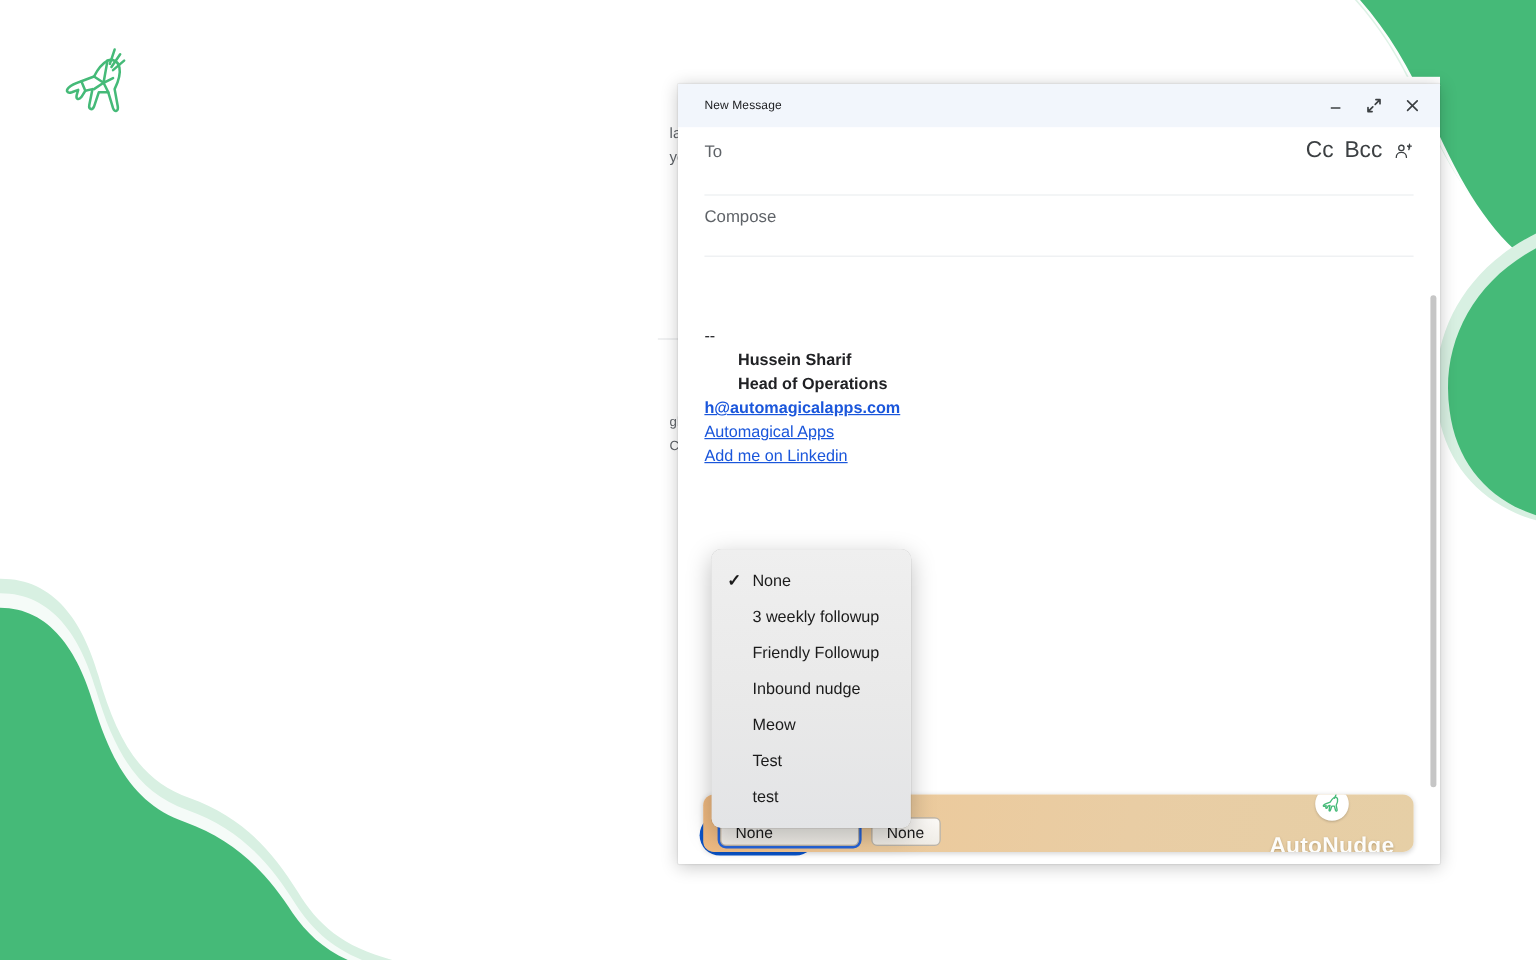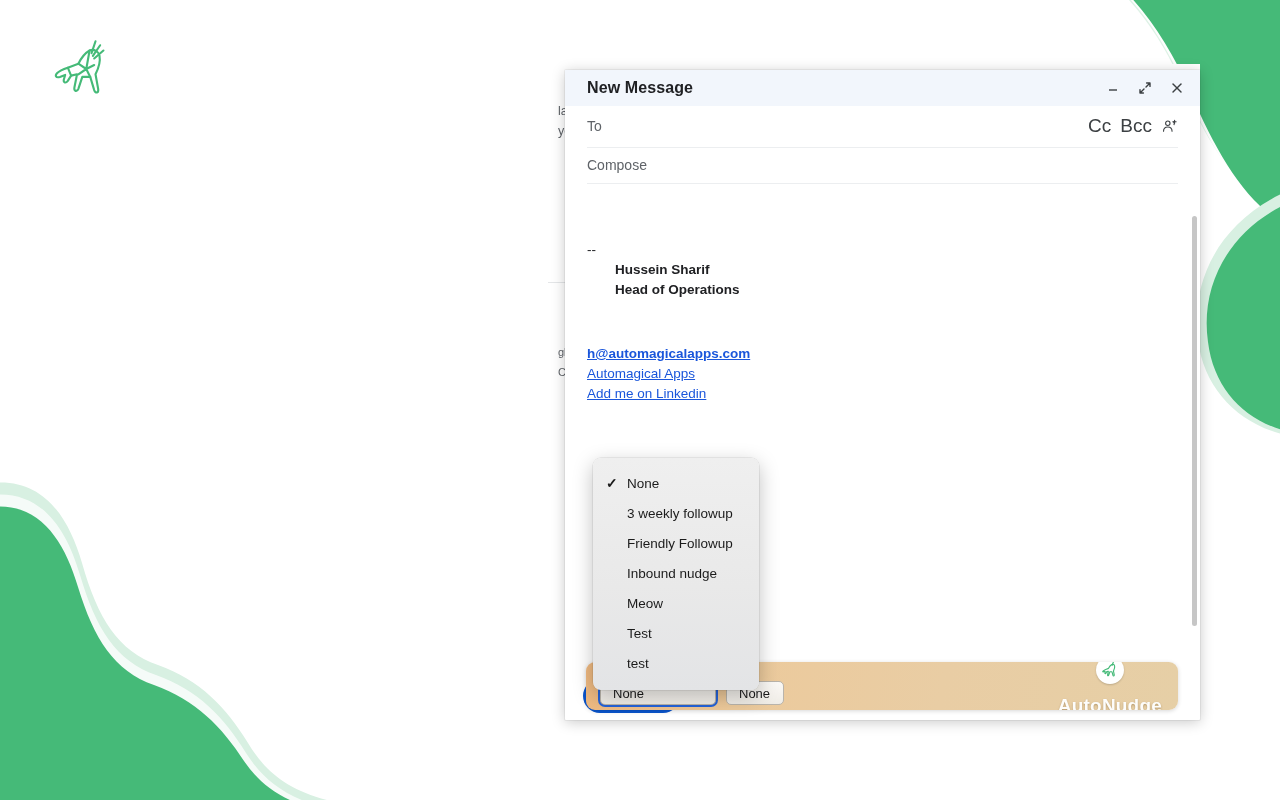--- a/index.html
+++ b/index.html
@@ -45,43 +45,43 @@
     box-shadow:0 2px 14px rgba(0,0,0,0.22), 0 0 0 1px rgba(0,0,0,0.05);
     display:flex; flex-direction:column;
     border-radius:1px;
   }
   .compose-header {
     height:36px; background:#f2f6fc;
     display:flex; align-items:center; justify-content:space-between;
     padding:0 14px 0 22px;
     flex:0 0 auto;
   }
-  .compose-title { font-size:16px; font-weight:bold; color:#202124; letter-spacing:0.1px; }
+  .compose-title { font-size:10px; font-weight:normal; color:#202124; letter-spacing:0.1px; }
   .window-ctrls { display:flex; align-items:center; gap:14px; color:#3c4043; }
   .wc { width:18px; height:18px; display:flex; align-items:center; justify-content:center; cursor:pointer; }
 
   .field-row {
     display:flex; align-items:center; justify-content:space-between;
-    margin:0 22px; padding:9px 0 10px;
+    margin:0 22px; padding:9px 0 25px;
     border-bottom:1px solid #eceef0;
     flex:0 0 auto;
   }
   .field-label { font-size:14px; color:#5f6368; }
   .cc-bcc { display:flex; align-items:center; gap:9px; font-size:19px; color:#3c4043; }
   .cc-bcc span { cursor:pointer; }
 
   .body-area {
     flex:1 1 auto; position:relative; padding:16px 22px 0;
     overflow:hidden;
   }
   .sig { font-size:13.5px; line-height:20px; color:#202124; margin-top:40px; }
   .sig .dashes { color:#202124; letter-spacing:0; }
   .sig .nm, .sig .rl { font-weight:bold;padding-left:28px; }
   .sig a { color:#1a56db; text-decoration:underline; display:block; }
-  .sig a.strong { font-weight:bold;margin-top:44px; }
+  .sig a.strong { font-weight:bold; }
 
   
   .scroll-track {
     position:absolute; right:2px; top:30px; width:8px; bottom:0;
     background:#ffffff;
   }
   .scroll-thumb {
     position:absolute; right:3px; top:32px; width:5px; height:410px;
     background:#c6c6c6; border-radius:3px;
   }

